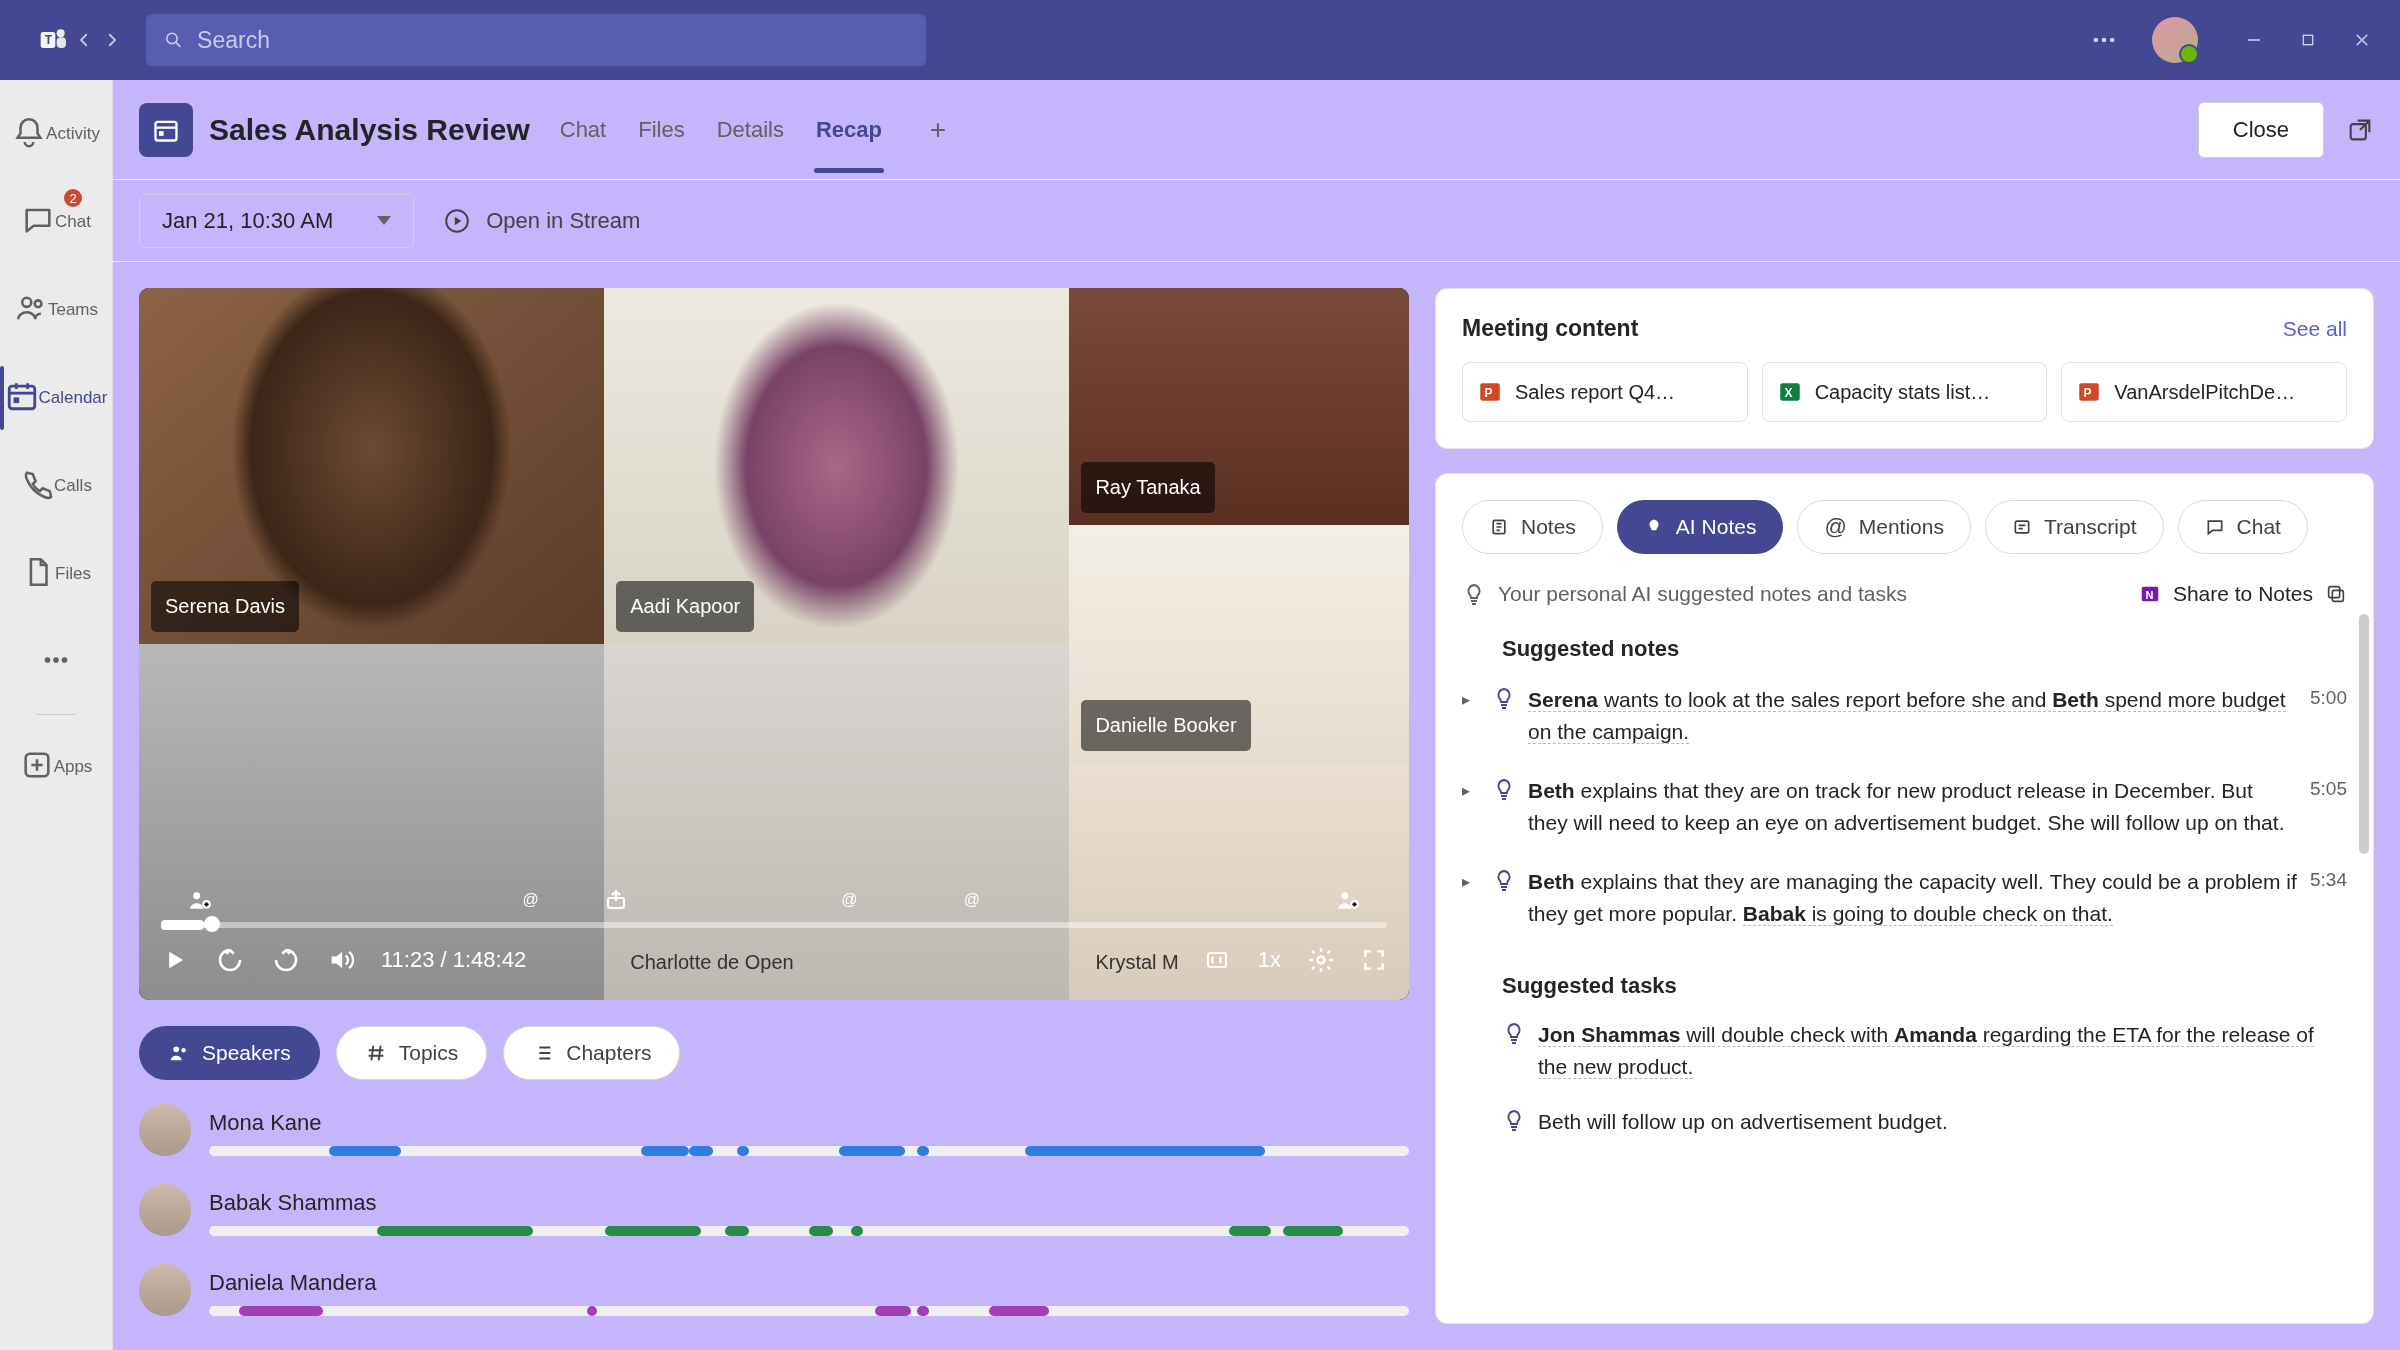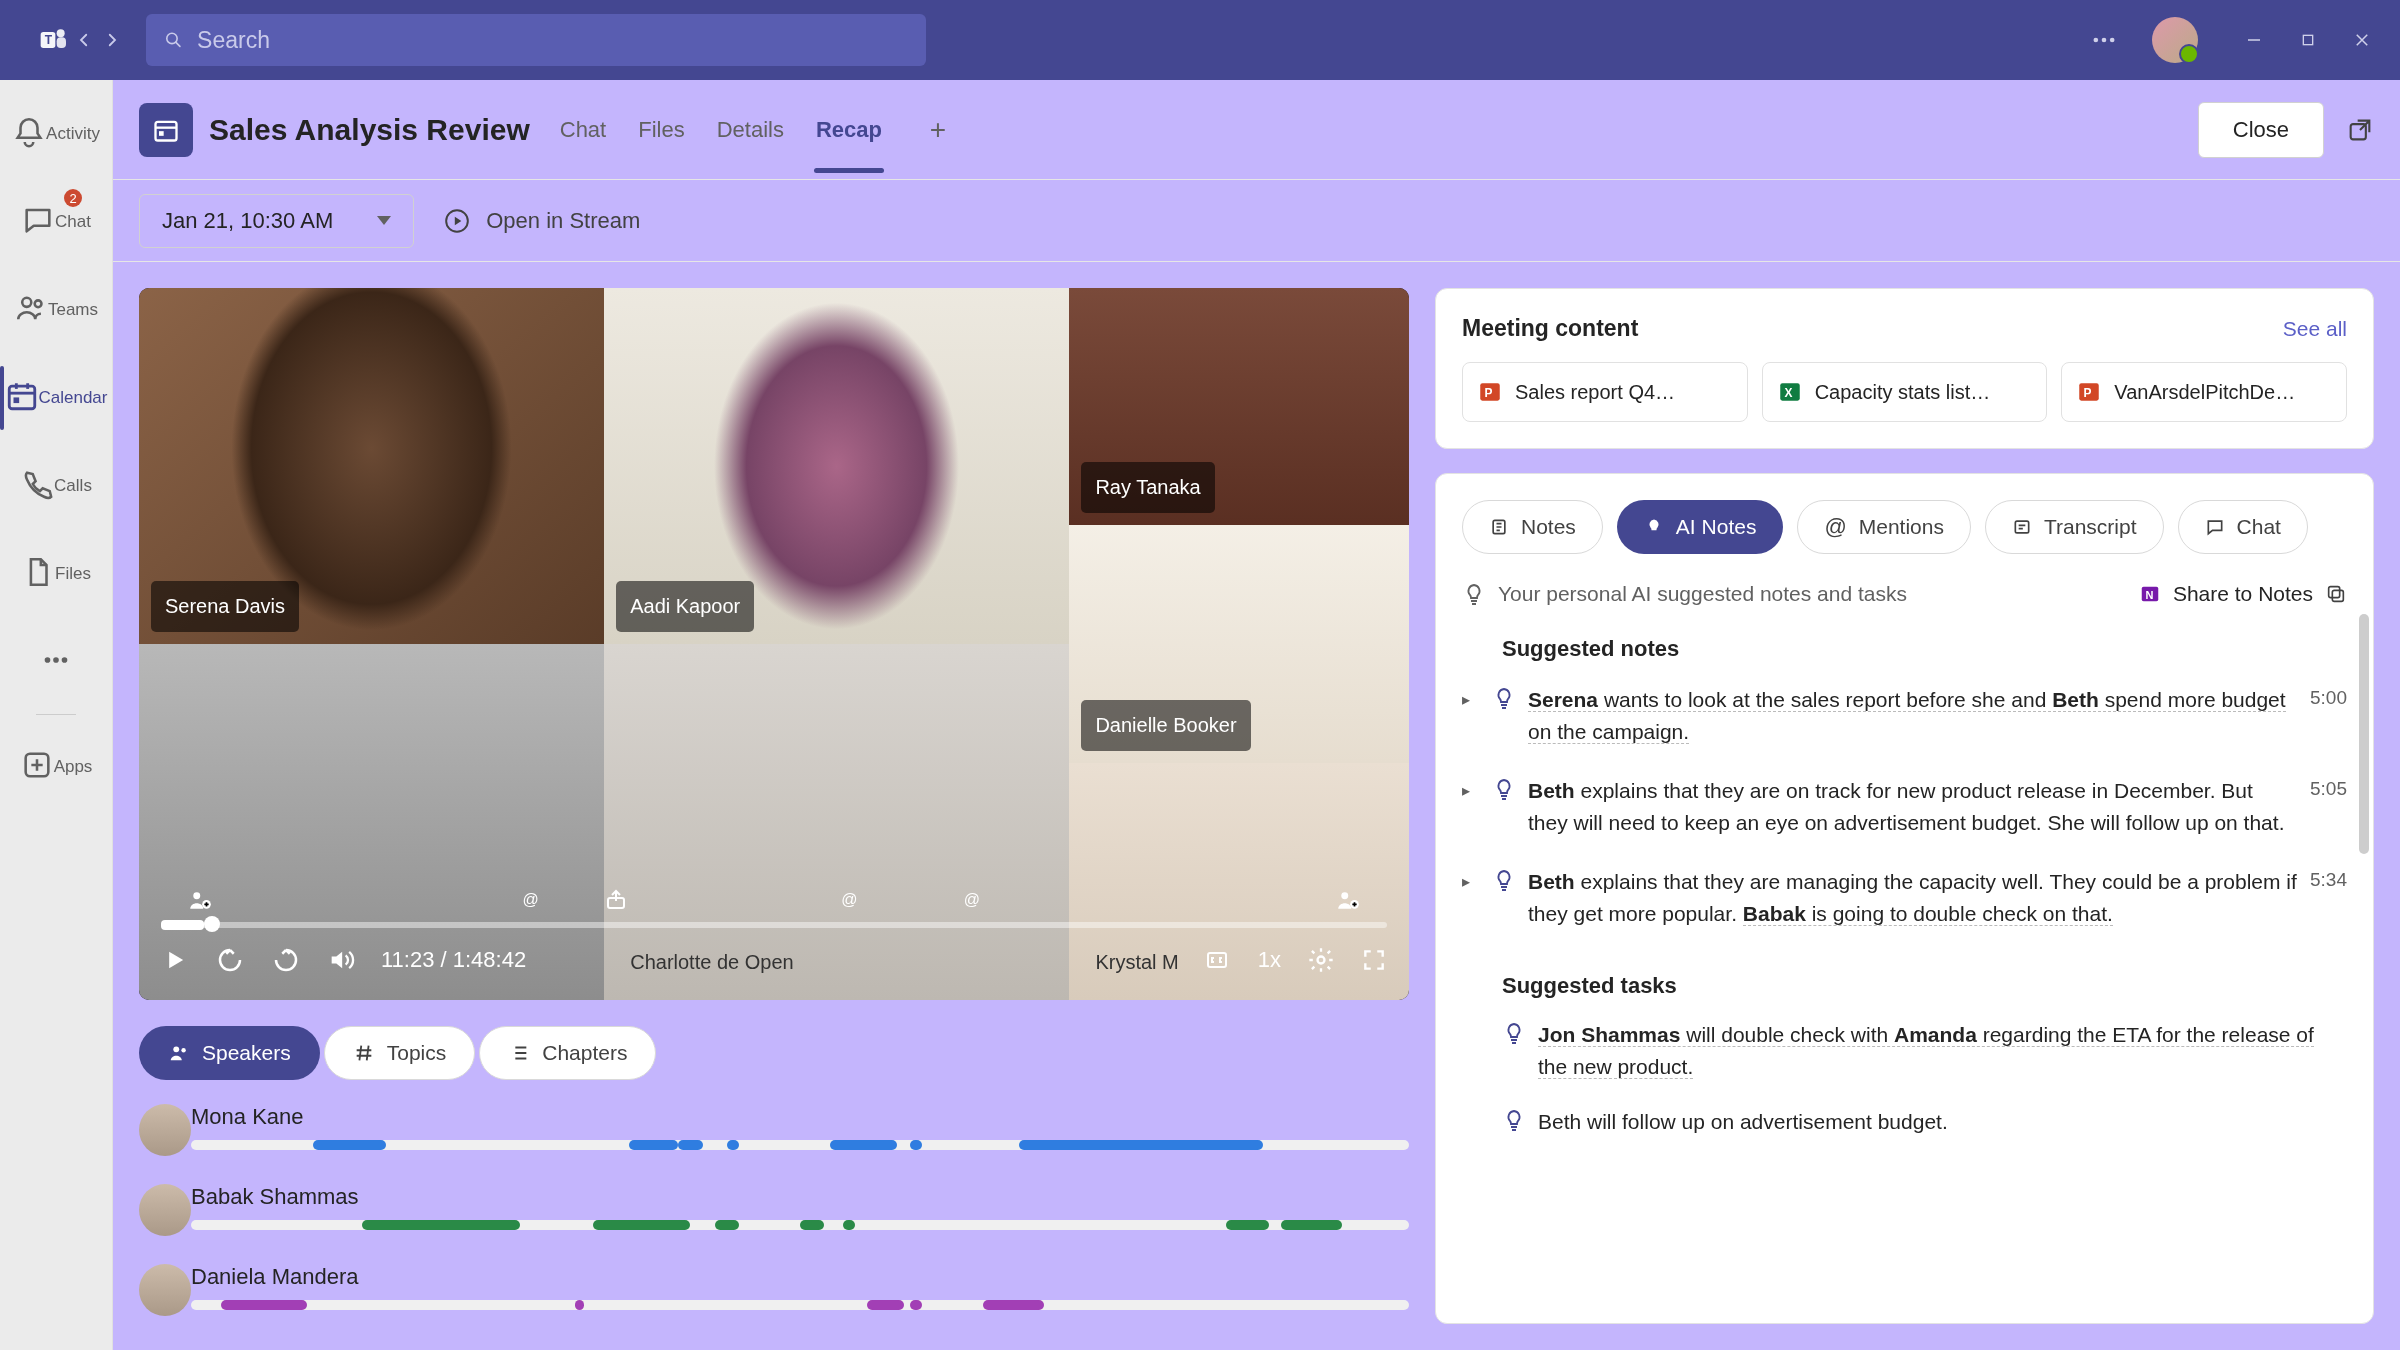--- a/index.html
+++ b/index.html
@@ -61,27 +61,27 @@
 .tc2{background:linear-gradient(#f4efe6,#e6ddcf)}
 .tc3{background:linear-gradient(#eadfd2,#d8cbbb)}
 .marker-row{position:absolute;left:22px;right:22px;bottom:82px;height:36px;display:flex;align-items:center}
 .pbar{position:absolute;left:22px;right:22px;bottom:72px;height:6px;background:rgba(255,255,255,.45);border-radius:3px}
 .pbar::before{content:"";position:absolute;left:0;width:3.5%;top:-2px;bottom:-2px;background:#fff;border-radius:4px}
 .pbar::after{content:"";position:absolute;left:3.5%;top:-6px;width:16px;height:16px;background:#fff;border-radius:50%}
 .pb-icn{width:28px;height:28px;color:#fff;display:flex;align-items:center;justify-content:center}
 .controls{position:absolute;left:22px;right:22px;bottom:18px;height:44px;display:flex;align-items:center;gap:26px;color:#fff;font-size:22px}
 .controls .spacer{flex:1}
 
-.seg-row{display:flex;gap:4px;margin-top:26px}
+.seg-row{display:flex;gap:16px;margin-top:26px}
 .seg{height:54px;padding:0 28px;border-radius:27px;display:flex;align-items:center;gap:12px;font-size:21px;color:#424242;cursor:pointer;background:#fff;border:1px solid transparent}
 .seg:not(.active){border-color:#d9d9d9}
 .seg.active{background:#444791;color:#fff}
 
 .speakers{margin-top:24px;display:flex;flex-direction:column;gap:28px;overflow:hidden}
-.sp-row{display:flex;align-items:flex-start;}
+.sp-row{display:flex;align-items:flex-end;gap:18px}
 .sp-av{width:52px;height:52px;border-radius:50%;background:linear-gradient(#cba,#a98)}
 .sp-body{flex:1}
 .sp-name{font-size:22px;color:#242424;margin-bottom:10px}
 .sp-track{height:10px;background:#f0f0f0;border-radius:5px;position:relative}
 .sp-track span{position:absolute;top:0;bottom:0;border-radius:5px}
 .c1 span{background:#2f7de0}
 .c2 span{background:#2a8a47}
 .c3 span{background:#a23fb5}
 
 .right{flex:1;display:flex;flex-direction:column;gap:24px;min-width:0}

